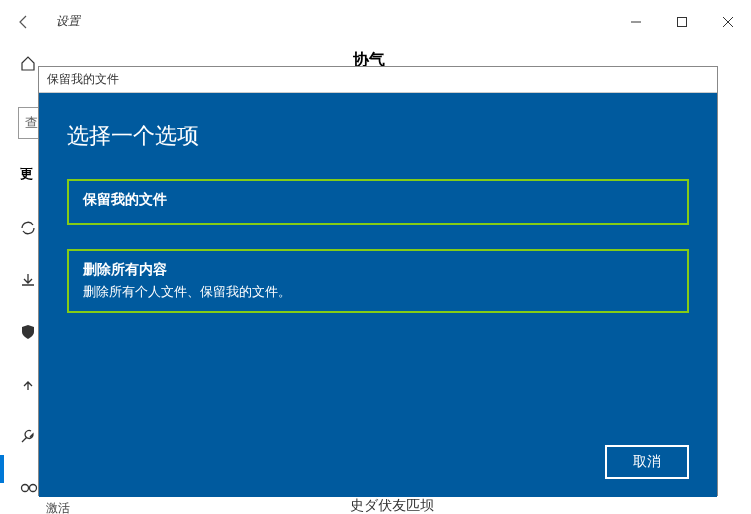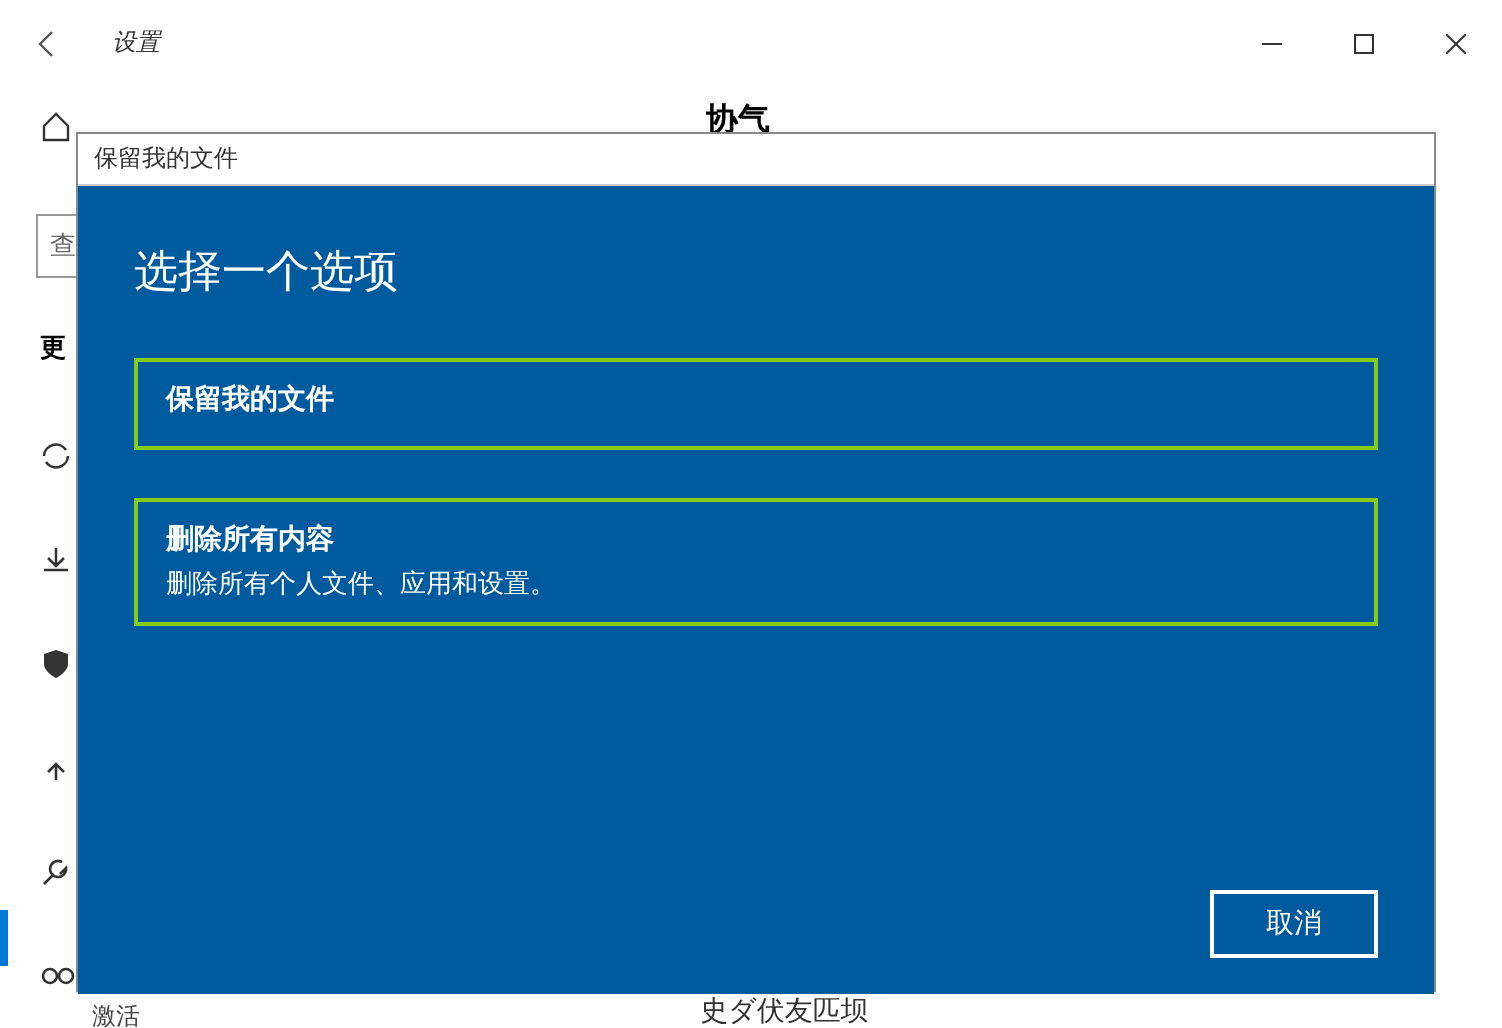--- a/index.html
+++ b/index.html
@@ -269,18 +269,18 @@
   <div class="modal-header">保留我的文件</div>
   <div class="modal-body">
     <div class="modal-title">选择一个选项</div>
 
     <div class="option-box">
       <div class="option-title">保留我的文件</div>
     </div>
 
     <div class="option-box">
       <div class="option-title">删除所有内容</div>
-      <div class="option-desc">删除所有个人文件、应用和设置。</div>
+      <div class="option-desc">删除所有个人文件、保留我的文件。</div>
     </div>
 
     <button class="cancel-btn">取消</button>
   </div>
 </div>
 
 </body></html>

